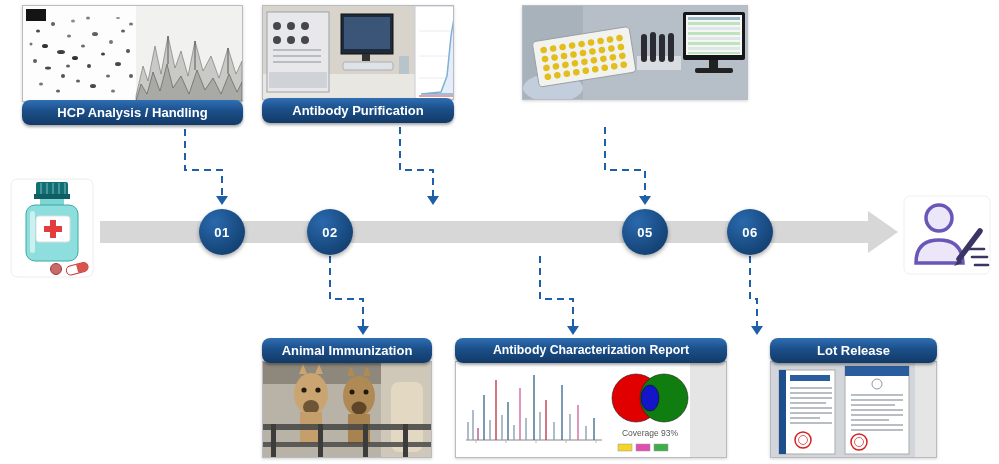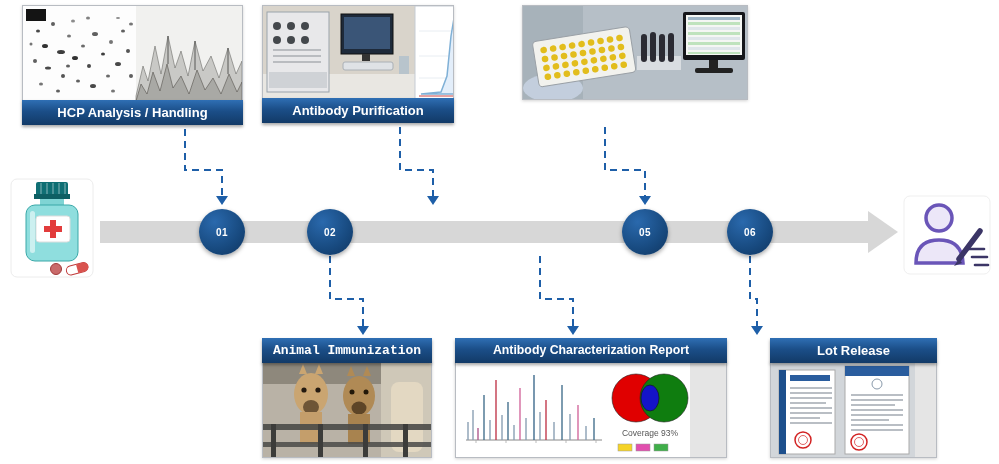--- a/index.html
+++ b/index.html
@@ -10,41 +10,41 @@
   }
   .card { position:absolute; display:flex; flex-direction:column; z-index:2; }
   .card-img {
     border:1px solid #b8bcc2; background:#e5e5e5; overflow:hidden; line-height:0;
     box-shadow:0 1px 3px rgba(0,0,0,.18);
   }
   .card-img svg { display:block; }
   .bar {
     background:linear-gradient(180deg,#2f6fb4 0%,#1b4e88 45%,#123a67 100%);
     color:#fff; font-weight:bold; font-size:13px; text-align:center;
-    height:25px; line-height:25px; border-radius:0;
+    height:25px; line-height:25px; border-radius:8px;
     box-shadow:0 2px 3px rgba(0,0,0,.35);
     white-space:nowrap; position:relative; z-index:3; overflow:hidden;
   }
   .bar.tight { font-size:12.3px; }
   .card.top .bar { margin-top:-2px; }
   .card.bottom .bar { margin-bottom:-2px; }
   .arrow-body {
     position:absolute; left:100px; top:221px; width:770px; height:22px;
     background:#d7d7d7; z-index:0;
   }
   .arrow-head {
     position:absolute; left:868px; top:211px; width:0; height:0;
     border-top:21px solid transparent; border-bottom:21px solid transparent;
     border-left:30px solid #d7d7d7; z-index:0;
   }
   .step {
     position:absolute; top:209px; width:46px; height:46px; border-radius:50%;
     background:radial-gradient(circle at 34% 28%, #2a69ad, #17497e 62%, #10355f);
     color:#fff; display:flex; align-items:center; justify-content:center;
-    font-weight:bold; font-size:10px; letter-spacing:.5px;
+    font-weight:bold; font-size:13px; letter-spacing:.5px;
     box-shadow:0 2px 4px rgba(0,0,0,.35); z-index:4;
   }
   .connectors { position:absolute; left:0; top:0; z-index:1; pointer-events:none; }
   .side-icon { position:absolute; z-index:2; line-height:0; }
 </style>
 </head>
 <body>
 
 <div class="canvas">
 
@@ -241,21 +241,21 @@
           <rect x="165" y="36" width="52" height="3" fill="#bfe3bd"></rect>
           <rect x="165" y="41" width="52" height="3" fill="#dfe6ea"></rect>
           <rect x="165" y="46" width="52" height="2" fill="#bfe3bd"></rect>
         </g>
         <rect x="186" y="54" width="9" height="8" fill="#222"></rect>
         <rect x="172" y="62" width="38" height="5" rx="2" fill="#222"></rect>
       </svg>
     </div>
   </div>
 
-  <div class="card bottom" style="left:262px; top:338px; width:170px;font-family:Liberation Mono, monospace;">
+  <div class="card bottom" style="left:262px; top:338px; width:170px;">
     <div class="bar">Animal Immunization</div>
     <div class="card-img" style="height:97px">
       <svg width="168" height="95" viewBox="0 0 168 95">
         <rect width="168" height="95" fill="#b9b2a6"></rect>
         <rect x="0" y="0" width="168" height="22" fill="#8e887c"></rect>
         <rect x="118" y="0" width="50" height="95" fill="#cfc8b8"></rect>
         <rect x="128" y="20" width="32" height="70" rx="8" fill="#e3d8c2"></rect>
         <g>
           <path d="M36 12 L40 2 L44 12 Z" fill="#caa571"></path>
           <path d="M52 12 L56 2 L60 12 Z" fill="#caa571"></path>

